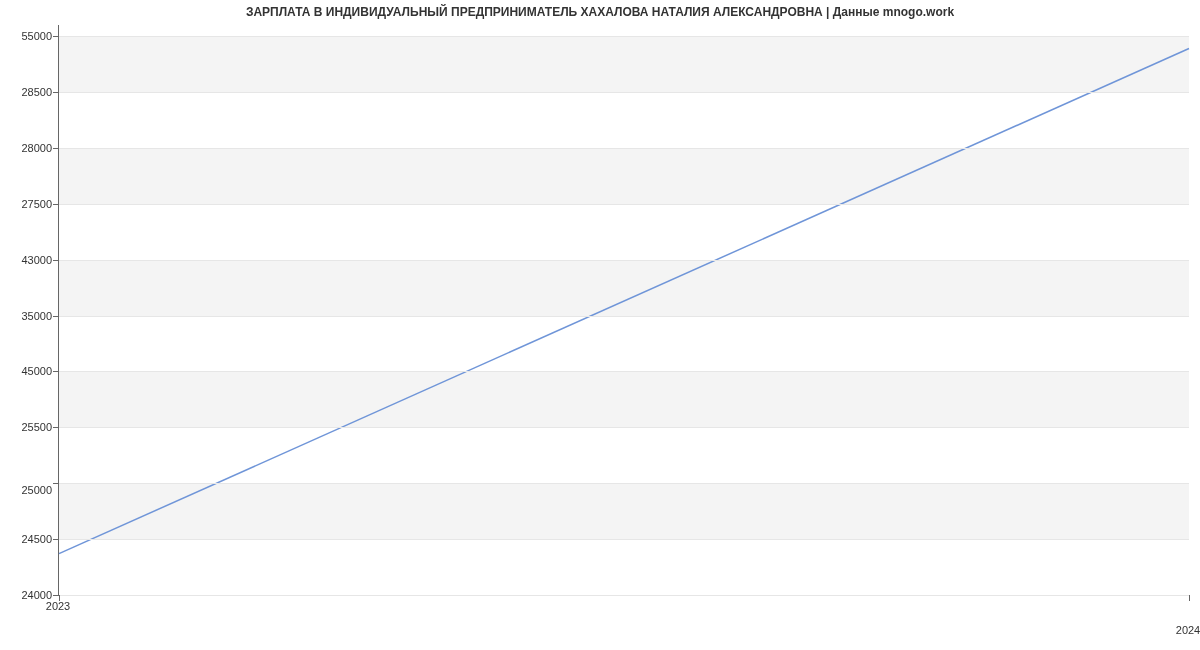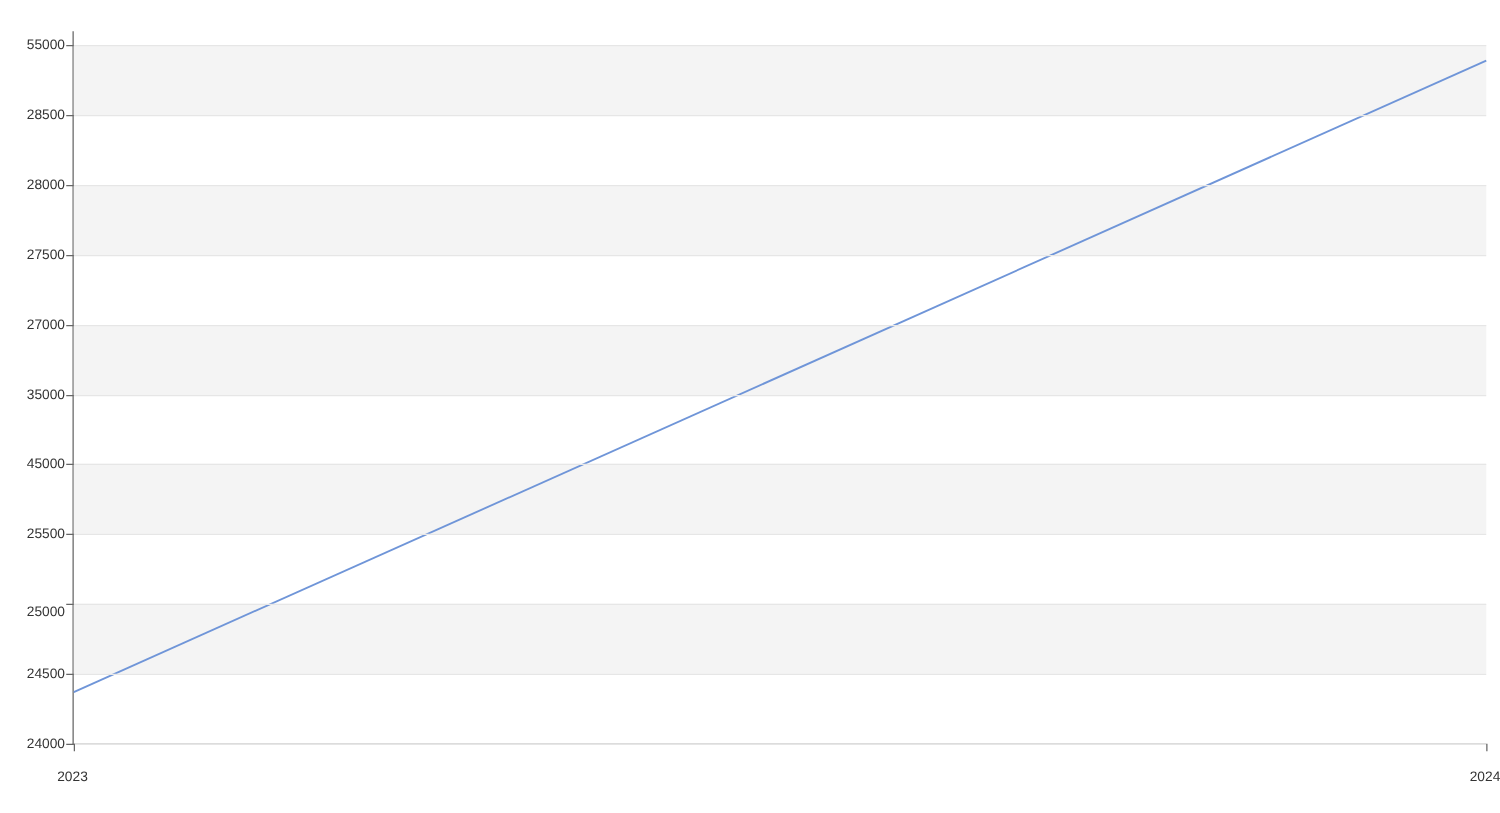--- a/index.html
+++ b/index.html
@@ -65,39 +65,40 @@
   }
   .xtick {
     position: absolute;
     bottom: -6px;
     width: 1px;
     height: 6px;
     background: #666;
   }
   .xlabel {
     position: absolute;
-    top: 616px;
+    top: 600px;
     font-size: 11px;
     color: #333;
     transform: translateX(-50%);
     white-space: nowrap;
   }
   svg.line-layer {
     position: absolute;
     left: 0;
     top: 0;
     width: 100%;
     height: 100%;
     overflow: visible;
   }
 </style>
 </head>
 <body>
 
 <div class="chart-container">
+  <div class="chart-title">ЗАРПЛАТА В ИНДИВИДУАЛЬНЫЙ ПРЕДПРИНИМАТЕЛЬ ХАХАЛОВА НАТАЛИЯ АЛЕКСАНДРОВНА | Данные mnogo.work</div>
 
   <div class="plot-area" id="plot">
       <div class="band" style="top: 11.1765px; height: 55.8824px;"></div>
       <div class="band" style="top: 122.941px; height: 55.8824px;"></div>
       <div class="band" style="top: 234.706px; height: 55.8824px;"></div>
       <div class="band" style="top: 346.471px; height: 55.8824px;"></div>
       <div class="band" style="top: 458.235px; height: 55.8824px;"></div>
     <svg class="line-layer" id="line-layer" preserveAspectRatio="none" viewBox="0 0 1130 570">
         <path d="M0,528.6470588235294 L1130,23.470588235294144" fill="none" stroke="#6f95d8" stroke-width="1.5"></path>
       </svg>
@@ -125,20 +126,20 @@
       <div class="ytick" style="top: 11.1765px;"></div>
       <div class="xtick" style="left: 0px;"></div>
       <div class="xtick" style="left: 1130px;"></div>
     </div>
 <div class="ylabel" style="top: 595px;">24000</div>
     <div class="ylabel" style="top: 539.118px;">24500</div>
     <div class="ylabel" style="top: 490px;">25000</div>
     <div class="ylabel" style="top: 427.353px;">25500</div>
     <div class="ylabel" style="top: 371.471px;">45000</div>
     <div class="ylabel" style="top: 315.588px;">35000</div>
-    <div class="ylabel" style="top: 259.706px;">27000</div>
+    <div class="ylabel" style="top: 259.706px;">43000</div>
     <div class="ylabel" style="top: 203.824px; margin-left: 47px;">27500</div>
     <div class="ylabel" style="top: 147.941px; text-align: center;">28000</div>
     <div class="ylabel" style="top: 92.0588px;">28500</div>
     <div class="ylabel" style="top: 36.1765px;">55000</div>
     <div class="xlabel" style="left: 58px;">2023</div>
-    <div class="xlabel" style="left: 1188px;">2024</div>
+    <div class="xlabel" style="left: 1188px; margin-top: 24px;">2024</div>
   </div>
 
 </body></html>

